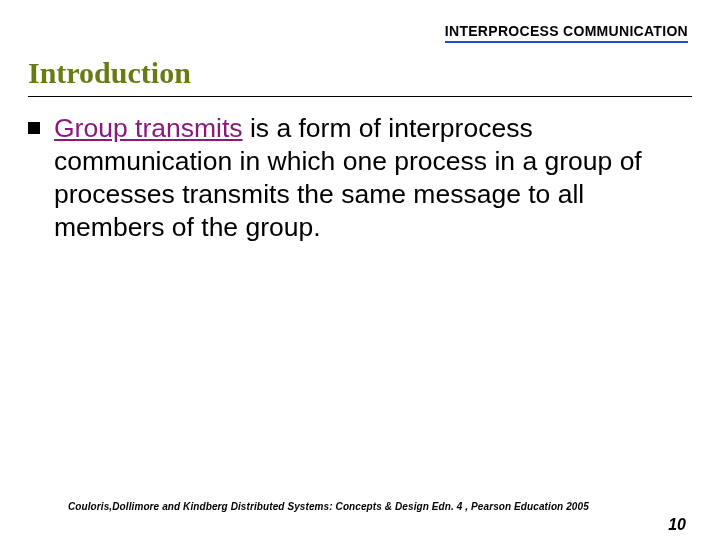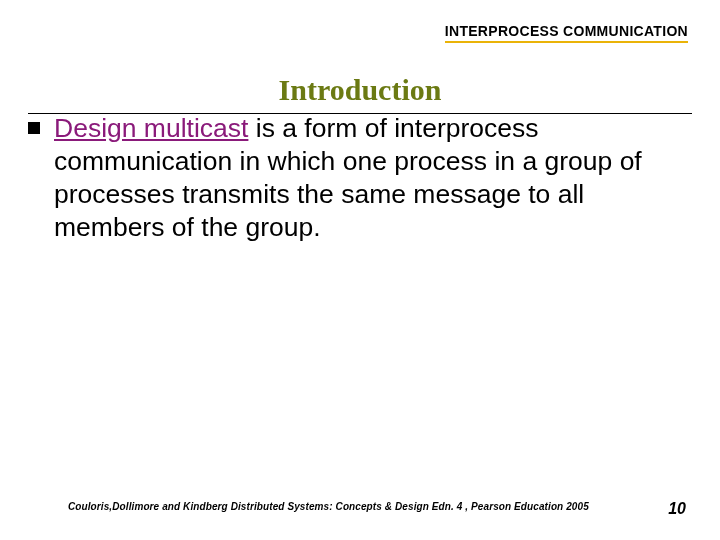--- a/index.html
+++ b/index.html
@@ -13,31 +13,30 @@
   .header {
     position: absolute;
     top: 22px;
     right: 32px;
     text-align: right;
   }
   .header-text {
     font-size: 14px;
     font-weight: bold;
     color: #000000;
-    border-bottom: 2px solid #eab308;
+    border-bottom: 2px solid #1d4ed8;
     padding-bottom: 2px;
     display: inline-block;
     letter-spacing: 0.3px;
   }
   .title-wrap {
     position: absolute;
-    top: 73px;
+    top: 56px;
     left: 28px;
     right: 28px;
-    text-align: center;
   }
   .title {
     font-family: Georgia, 'Times New Roman', serif;
     font-size: 30px;
     font-weight: bold;
     color: #6b7a13;
     padding-bottom: 6px;
   }
   .title-rule {
     border: none;
@@ -78,21 +77,21 @@
     bottom: 28px;
     left: 68px;
     font-size: 10px;
     font-style: italic;
     font-weight: bold;
     color: #000;
     letter-spacing: 0.1px;
   }
   .page-num {
     position: absolute;
-    bottom: 22px;
+    bottom: 6px;
     right: 34px;
     font-size: 16px;
     font-weight: bold;
     font-style: italic;
     color: #000;
   }
 </style>
 </head>
 <body>
 
@@ -102,19 +101,19 @@
 
 <div class="title-wrap">
   <div class="title">Introduction</div>
   <hr class="title-rule">
 </div>
 
 <div class="content">
   <div class="bullet-row">
     <div class="bullet"></div>
     <div class="body-text">
-      <span class="hl">Design multicast</span><span> is a form of interprocess communication in which one process in a group of processes transmits the same message to all members of the group.</span>
+      <span class="hl">Group transmits</span><span> is a form of interprocess communication in which one process in a group of processes transmits the same message to all members of the group.</span>
     </div>
   </div>
 </div>
 
 <div class="footer-cite">Couloris,Dollimore and Kindberg  Distributed Systems: Concepts &amp; Design  Edn. 4 ,  Pearson Education 2005</div>
 <div class="page-num">10</div>
 
 </body></html>

